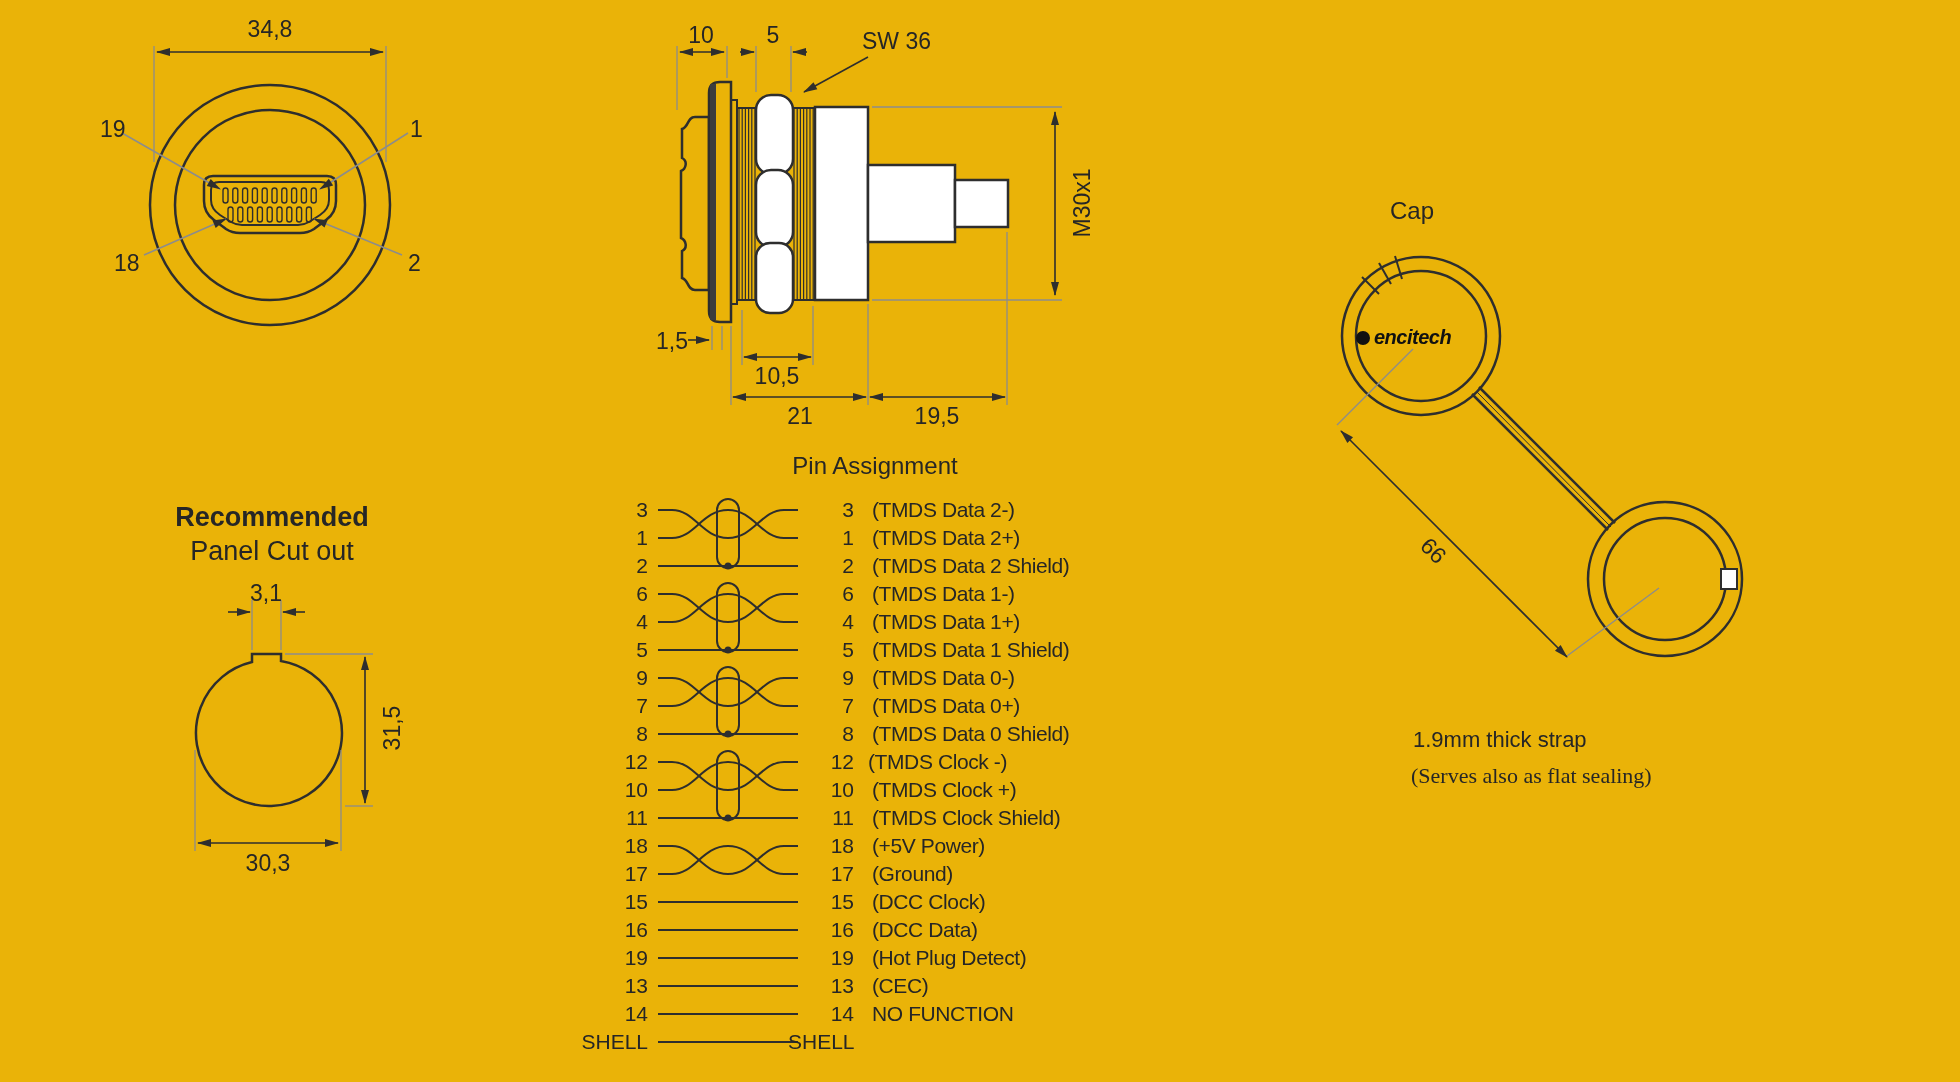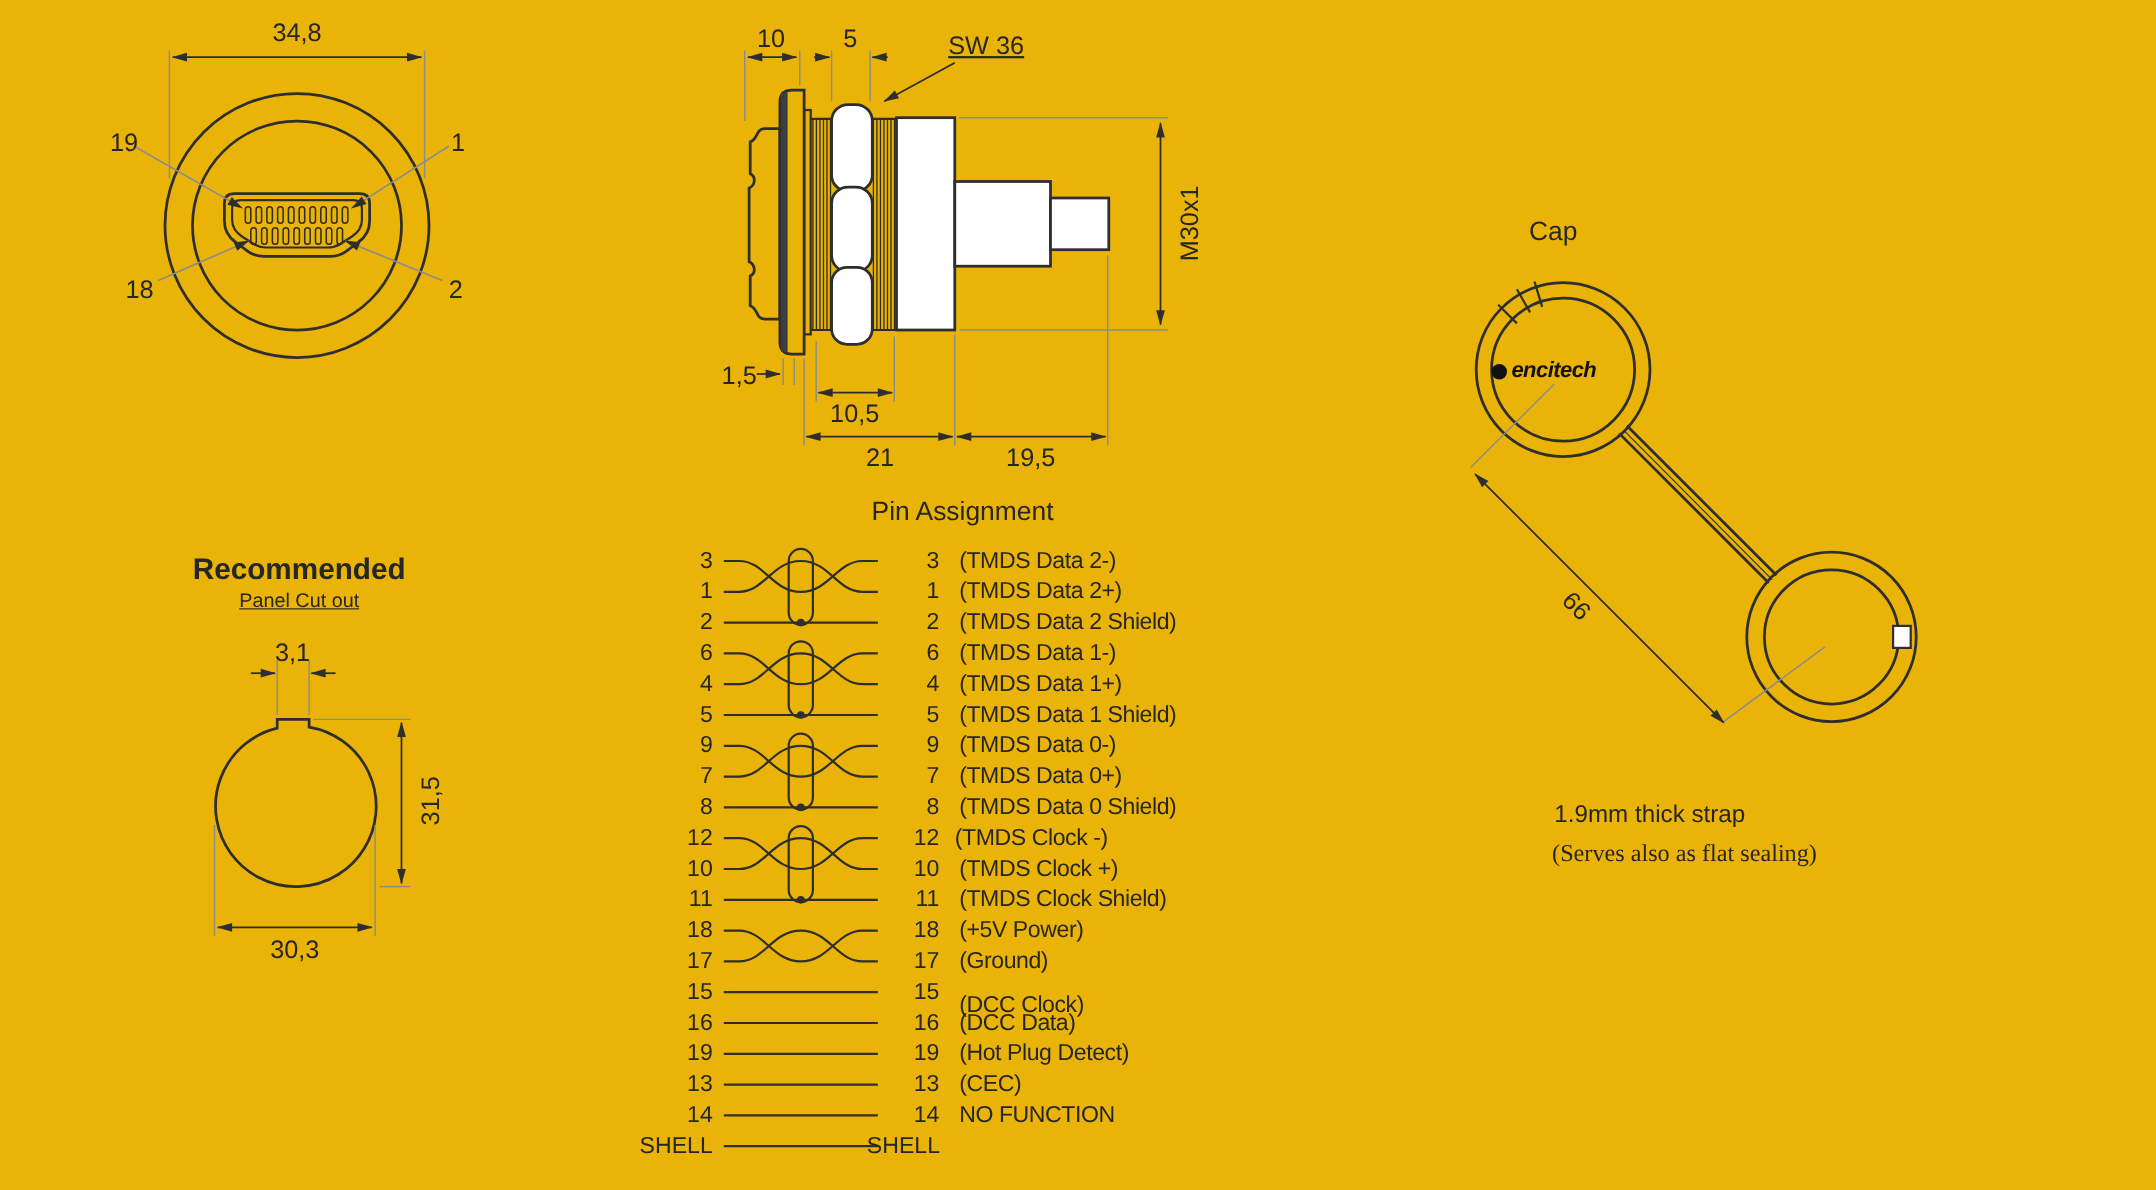--- a/index.html
+++ b/index.html
@@ -201,29 +201,29 @@
   </svg>
 
   <div class="t dim c" style="left:270px;top:16px;">34,8</div>
   <div class="t dim" style="left:100px;top:116px;">19</div>
   <div class="t dim" style="left:410px;top:116px;">1</div>
   <div class="t dim" style="left:114px;top:250px;">18</div>
   <div class="t dim" style="left:408px;top:250px;">2</div>
 
   <div class="t dim c" style="left:701px;top:22px;">10</div>
   <div class="t dim c" style="left:773px;top:22px;">5</div>
-  <div class="t dim" style="left:862px;top:28px;text-decoration:underline;">SW 36</div>
+  <div class="t dim" style="left:862px;top:28px;">SW 36</div>
   <div class="t dim rot90" style="left:1082px;top:203px;">M30x1</div>
   <div class="t dim c" style="left:672px;top:328px;">1,5</div>
   <div class="t dim c" style="left:777px;top:363px;">10,5</div>
   <div class="t dim c" style="left:800px;top:403px;">21</div>
   <div class="t dim c" style="left:937px;top:403px;">19,5</div>
 
   <div class="t c" style="left:272px;top:502px;font-size:27px;font-weight:bold;">Recommended</div>
-  <div class="t c" style="left:272px;top:536px;font-size:18px;text-decoration:underline;">Panel Cut out</div>
+  <div class="t c" style="left:272px;top:536px;font-size:27px;">Panel Cut out</div>
   <div class="t dim c" style="left:266px;top:580px;">3,1</div>
   <div class="t dim rot90" style="left:392px;top:728px;">31,5</div>
   <div class="t dim c" style="left:268px;top:850px;">30,3</div>
 
   <div class="t c" style="left:1412px;top:197px;font-size:24px;">Cap</div>
   <div class="cap-logo" style="left:1356px;top:326px;">
     <span class="dot"></span>
     <span class="brand">encitech</span>
   </div>
   <div class="t dim rot45" style="left:1433px;top:551px;">66</div>
@@ -270,21 +270,21 @@
       <div class="pin-num" style="left: 788px; width: 66px; top: 804px; text-align: right;">11</div>
       <div class="pin-label" style="left: 872px; width: 260px; top: 804px; text-align: left;">(TMDS Clock Shield)</div>
       <div class="pin-num" style="left: 540px; width: 108px; top: 832px; text-align: right;">18</div>
       <div class="pin-num" style="left: 788px; width: 66px; top: 832px; text-align: right;">18</div>
       <div class="pin-label" style="left: 872px; width: 260px; top: 832px; text-align: left;">(+5V Power)</div>
       <div class="pin-num" style="left: 540px; width: 108px; top: 860px; text-align: right;">17</div>
       <div class="pin-num" style="left: 788px; width: 66px; top: 860px; text-align: right;">17</div>
       <div class="pin-label" style="left: 872px; width: 260px; top: 860px; text-align: left;">(Ground)</div>
       <div class="pin-num" style="left: 540px; width: 108px; top: 888px; text-align: right;">15</div>
       <div class="pin-num" style="left: 788px; width: 66px; top: 888px; text-align: right;">15</div>
-      <div class="pin-label" style="left: 872px; width: 260px; top: 888px; text-align: left; margin-top: 12px;">(DCC Clock)</div>
+      <div class="pin-label" style="left: 872px; width: 260px; top: 888px; text-align: left;">(DCC Clock)</div>
       <div class="pin-num" style="left: 540px; width: 108px; top: 916px; text-align: right;">16</div>
       <div class="pin-num" style="left: 788px; width: 66px; top: 916px; text-align: right;">16</div>
       <div class="pin-label" style="left: 872px; width: 260px; top: 916px; text-align: left;">(DCC Data)</div>
       <div class="pin-num" style="left: 540px; width: 108px; top: 944px; text-align: right;">19</div>
       <div class="pin-num" style="left: 788px; width: 66px; top: 944px; text-align: right;">19</div>
       <div class="pin-label" style="left: 872px; width: 260px; top: 944px; text-align: left;">(Hot Plug Detect)</div>
       <div class="pin-num" style="left: 540px; width: 108px; top: 972px; text-align: right;">13</div>
       <div class="pin-num" style="left: 788px; width: 66px; top: 972px; text-align: right;">13</div>
       <div class="pin-label" style="left: 872px; width: 260px; top: 972px; text-align: left;">(CEC)</div>
       <div class="pin-num" style="left: 540px; width: 108px; top: 1000px; text-align: right;">14</div>

